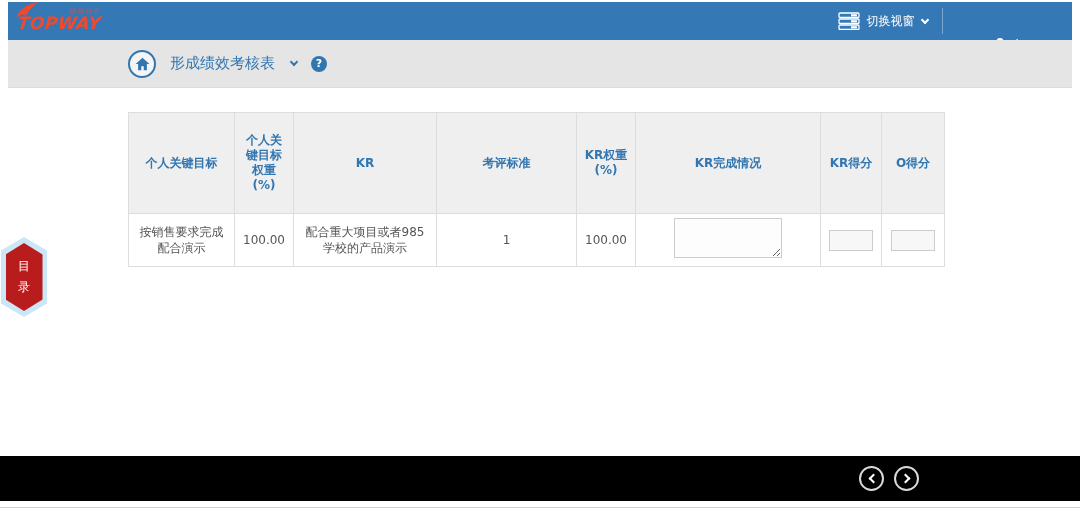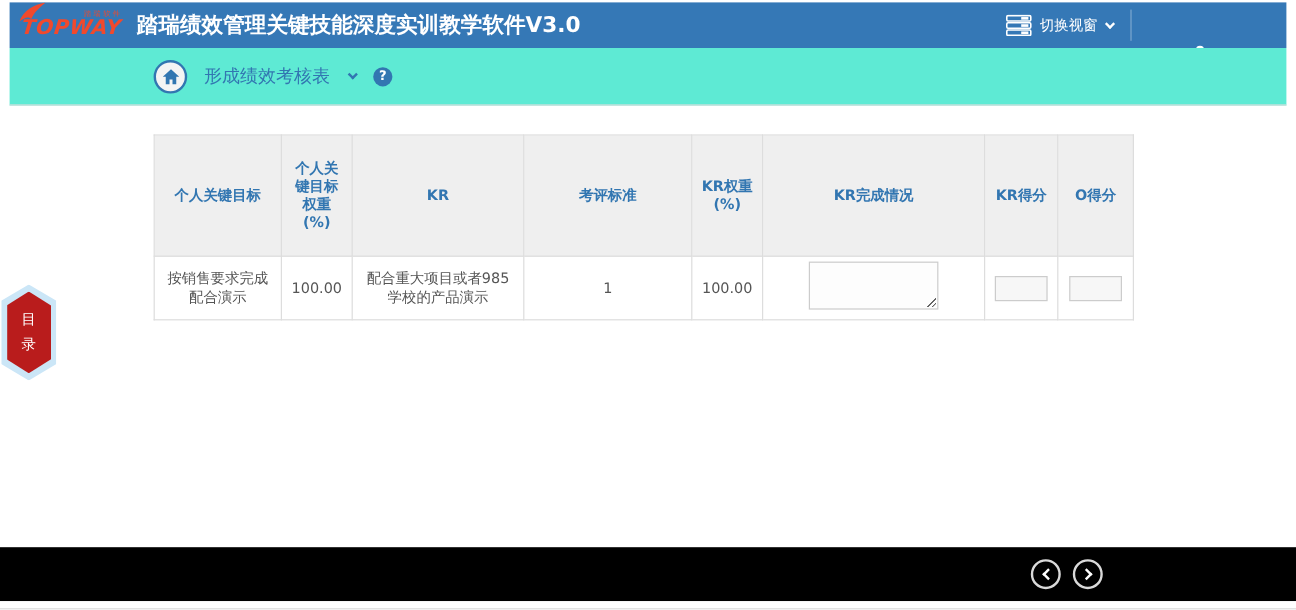--- a/index.html
+++ b/index.html
@@ -49,21 +49,21 @@
   .chev-down {
     width:6px; height:6px;
     border-right:2px solid #ffffff; border-bottom:2px solid #ffffff;
     transform:rotate(45deg); margin-top:-3px;
   }
   .chev-down.blue { border-color:#3276b1; }
 
   
   .sub-header {
     position:absolute; left:8px; right:8px; top:40px; height:48px;
-    background:#5eead4; border-bottom:1px solid #dddddd;
+    background:#e5e5e5; border-bottom:1px solid #dddddd;
     display:flex; align-items:center; padding-left:120px;
   }
   .home-btn {
     width:28px; height:28px; border:2px solid #3276b1; border-radius:50%;
     display:flex; align-items:center; justify-content:center;
     background:#f4f4f4; cursor:pointer;
   }
   .page-title { color:#3276b1; font-size:15px; margin-left:14px; }
   .crumb-chev { margin-left:16px; cursor:pointer; }
   .help-btn {
@@ -139,21 +139,20 @@
 <body>
 
 <div class="top-header">
   <div class="logo">
     <svg class="logo-flame" width="26" height="18" viewBox="0 0 26 18">
       <path d="M2 16 C6 6, 14 2, 24 0 C17 6, 14 9, 12 14 C10 11, 6 13, 2 16 Z" fill="#f1492c"></path>
     </svg>
     <span class="logo-sub">踏瑞软件</span>
     <span class="logo-brand">TOPWAY</span>
   </div>
-  <div class="app-title">踏瑞绩效管理关键技能深度实训教学软件V3.0</div>
   <div class="header-spacer"></div>
 
   <div class="header-item">
     <svg width="22" height="18" viewBox="0 0 22 18">
       <rect x="1" y="1" width="20" height="4.5" rx="1" fill="none" stroke="#ffffff" stroke-width="1.3"></rect>
       <rect x="1" y="7" width="20" height="4.5" rx="1" fill="none" stroke="#ffffff" stroke-width="1.3"></rect>
       <rect x="1" y="13" width="20" height="4.5" rx="1" fill="none" stroke="#ffffff" stroke-width="1.3"></rect>
       <rect x="13" y="2.2" width="6" height="2.2" fill="#ffffff"></rect>
       <rect x="13" y="8.2" width="6" height="2.2" fill="#ffffff"></rect>
       <rect x="13" y="14.2" width="6" height="2.2" fill="#ffffff"></rect>

